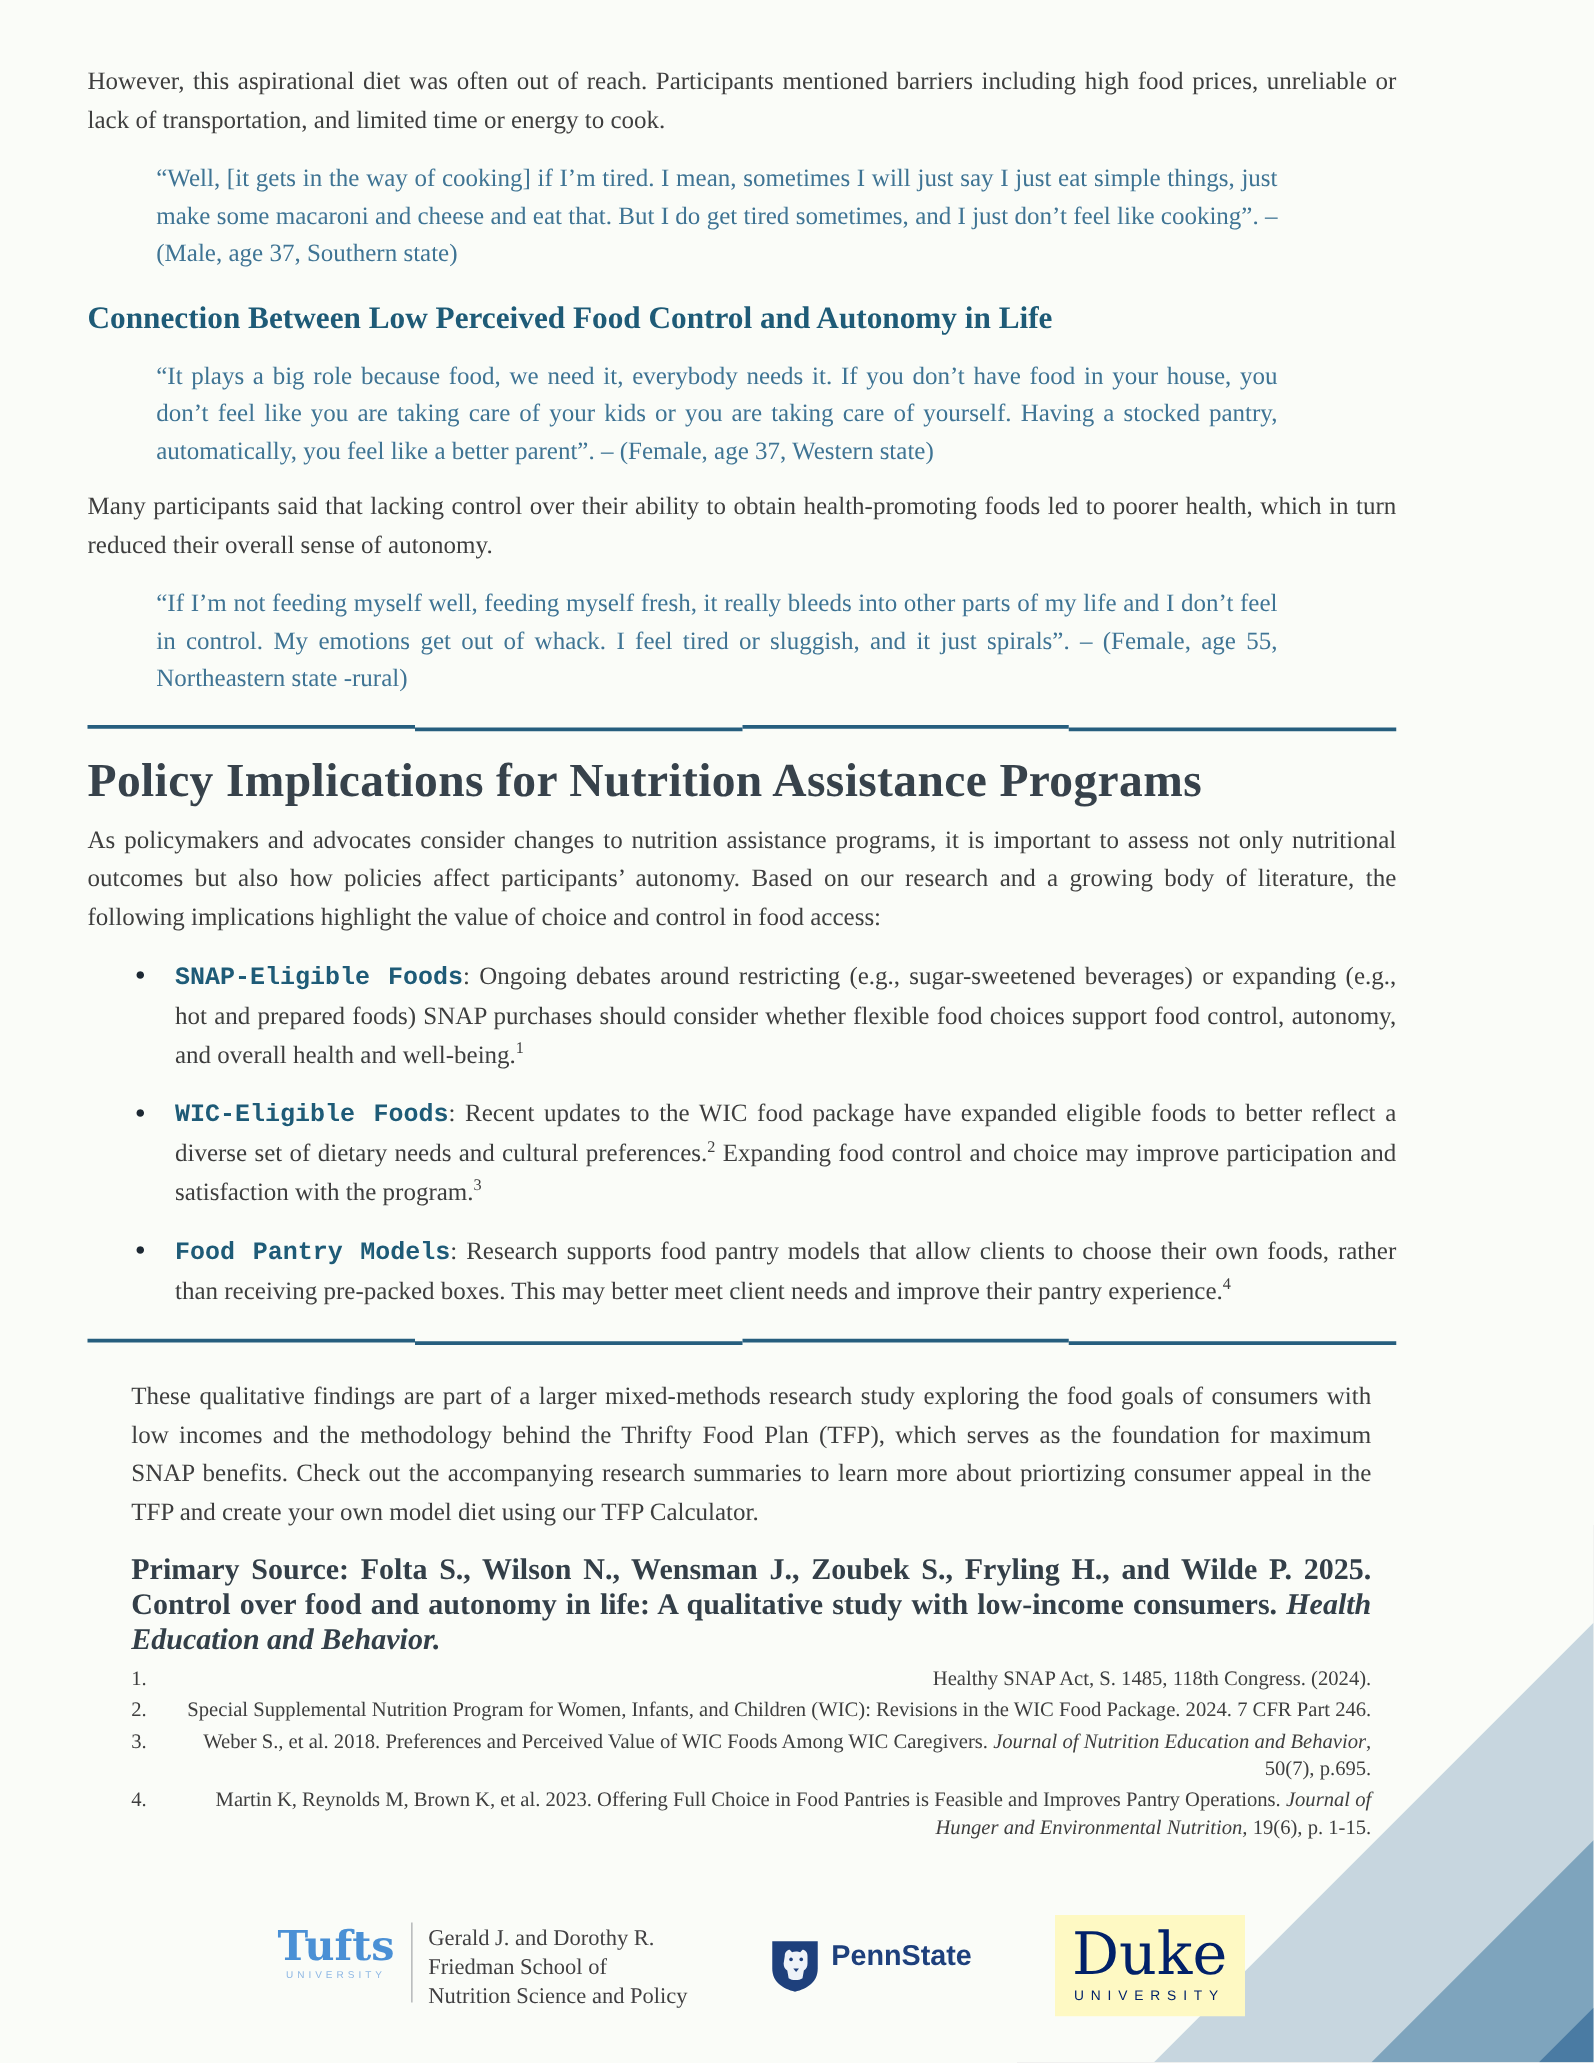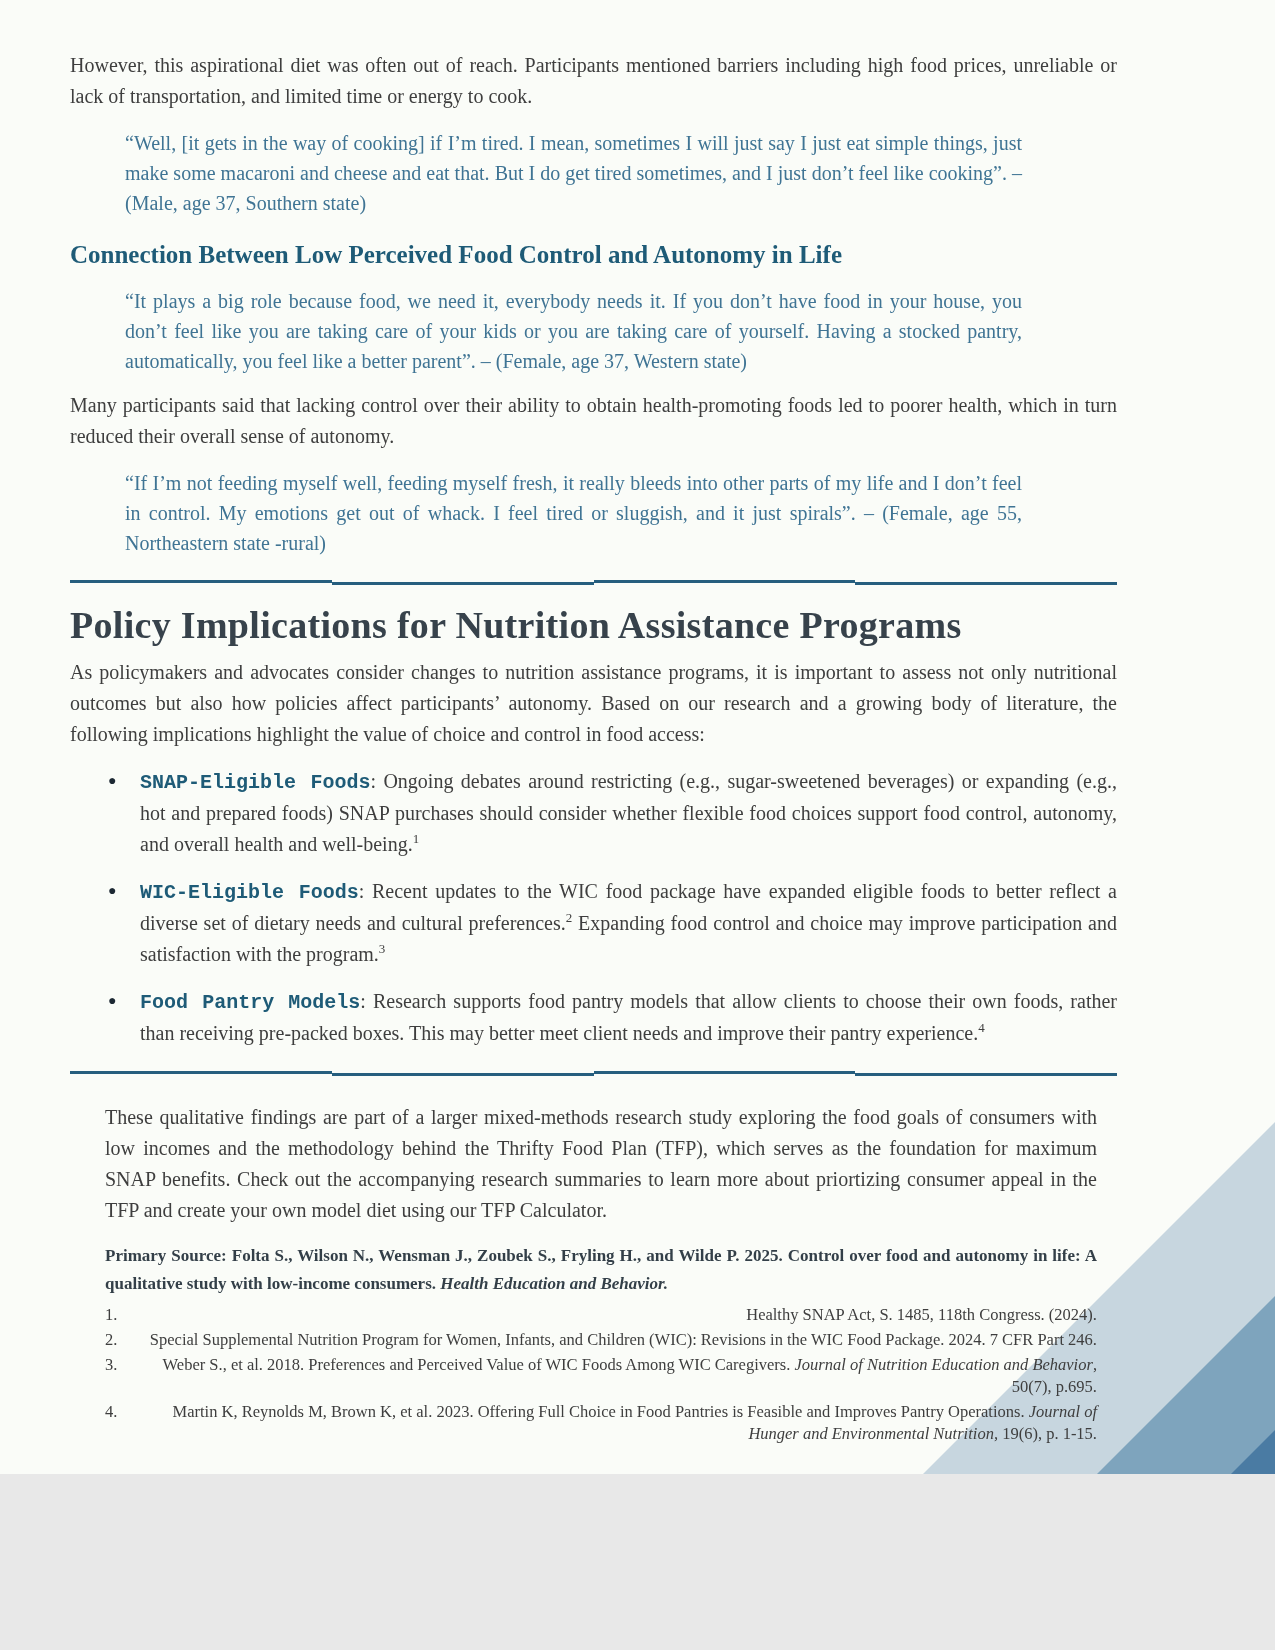--- a/index.html
+++ b/index.html
@@ -1,18 +1,18 @@
 <!DOCTYPE html>
 <html><head>
 <meta charset="utf-8">
 <style>
   html,body{margin:0;padding:0;background:#e8e8e8;}
   .page{
     position:relative;
-    width:1275px;height:1474px;
+    width:1275px;height:1650px;
     margin:0 auto;
     background:#fafcf8;
     overflow:hidden;
     font-family:"Liberation Serif", serif;
     color:#3e3e3e;
   }
   
   .decor{position:absolute;right:0;bottom:0;z-index:0;}
   .decor .band{position:absolute;right:0;bottom:0;clip-path:polygon(100% 0,100% 100%,0 100%);}
   .band-light{width:352px;height:352px;background:#c7d6df;}
@@ -42,21 +42,21 @@
   .divider span:nth-child(4){transform:translateY(2px);}
   
   .bullets{margin-top:14px;}
   .bullet{position:relative;padding-left:70px;font-size:20px;line-height:31px;text-align:justify;margin-top:16px;}
   .bullet .dot{position:absolute;left:38px;top:-1px;font-size:14px;color:#1c2833;}
   .bullet .term{font-weight:bold;color:#1e5b77;font-family:Liberation Mono, monospace;}
   sup{font-size:13px;line-height:0;vertical-align:super;}
   
   .closing{margin:26px 20px 0 35px;}
   .findings{font-size:20px;line-height:31px;text-align:justify;}
-  .source{font-size:17px;line-height:28px;font-weight:bold;color:#333f48;margin-top:16px;text-align:justify;}
+  .source{font-size:24px;line-height:28px;font-weight:bold;color:#333f48;margin-top:16px;text-align:justify;}
   .source .journal{font-style:italic;}
   .footnotes{margin-top:6px;}
   .fn{display:flex;font-size:16.5px;line-height:22px;margin-top:3px;}
   .fn .num{width:40px;flex:0 0 40px;}
   .fn .txt{flex:1;text-align:right;}
   .fn .it{font-style:italic;}
   
   .logos{
     position:absolute;left:222px;top:1532px;z-index:1;
     display:flex;align-items:center;gap:66px;

